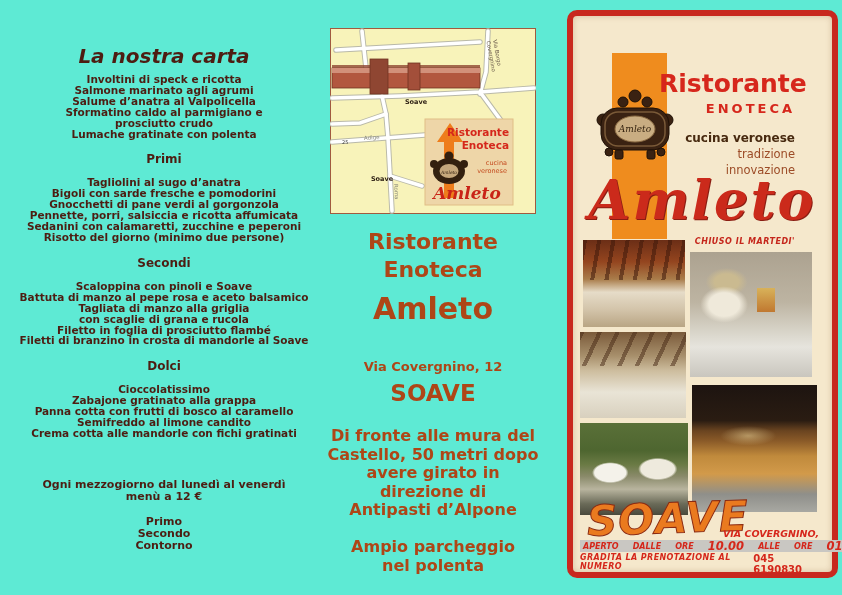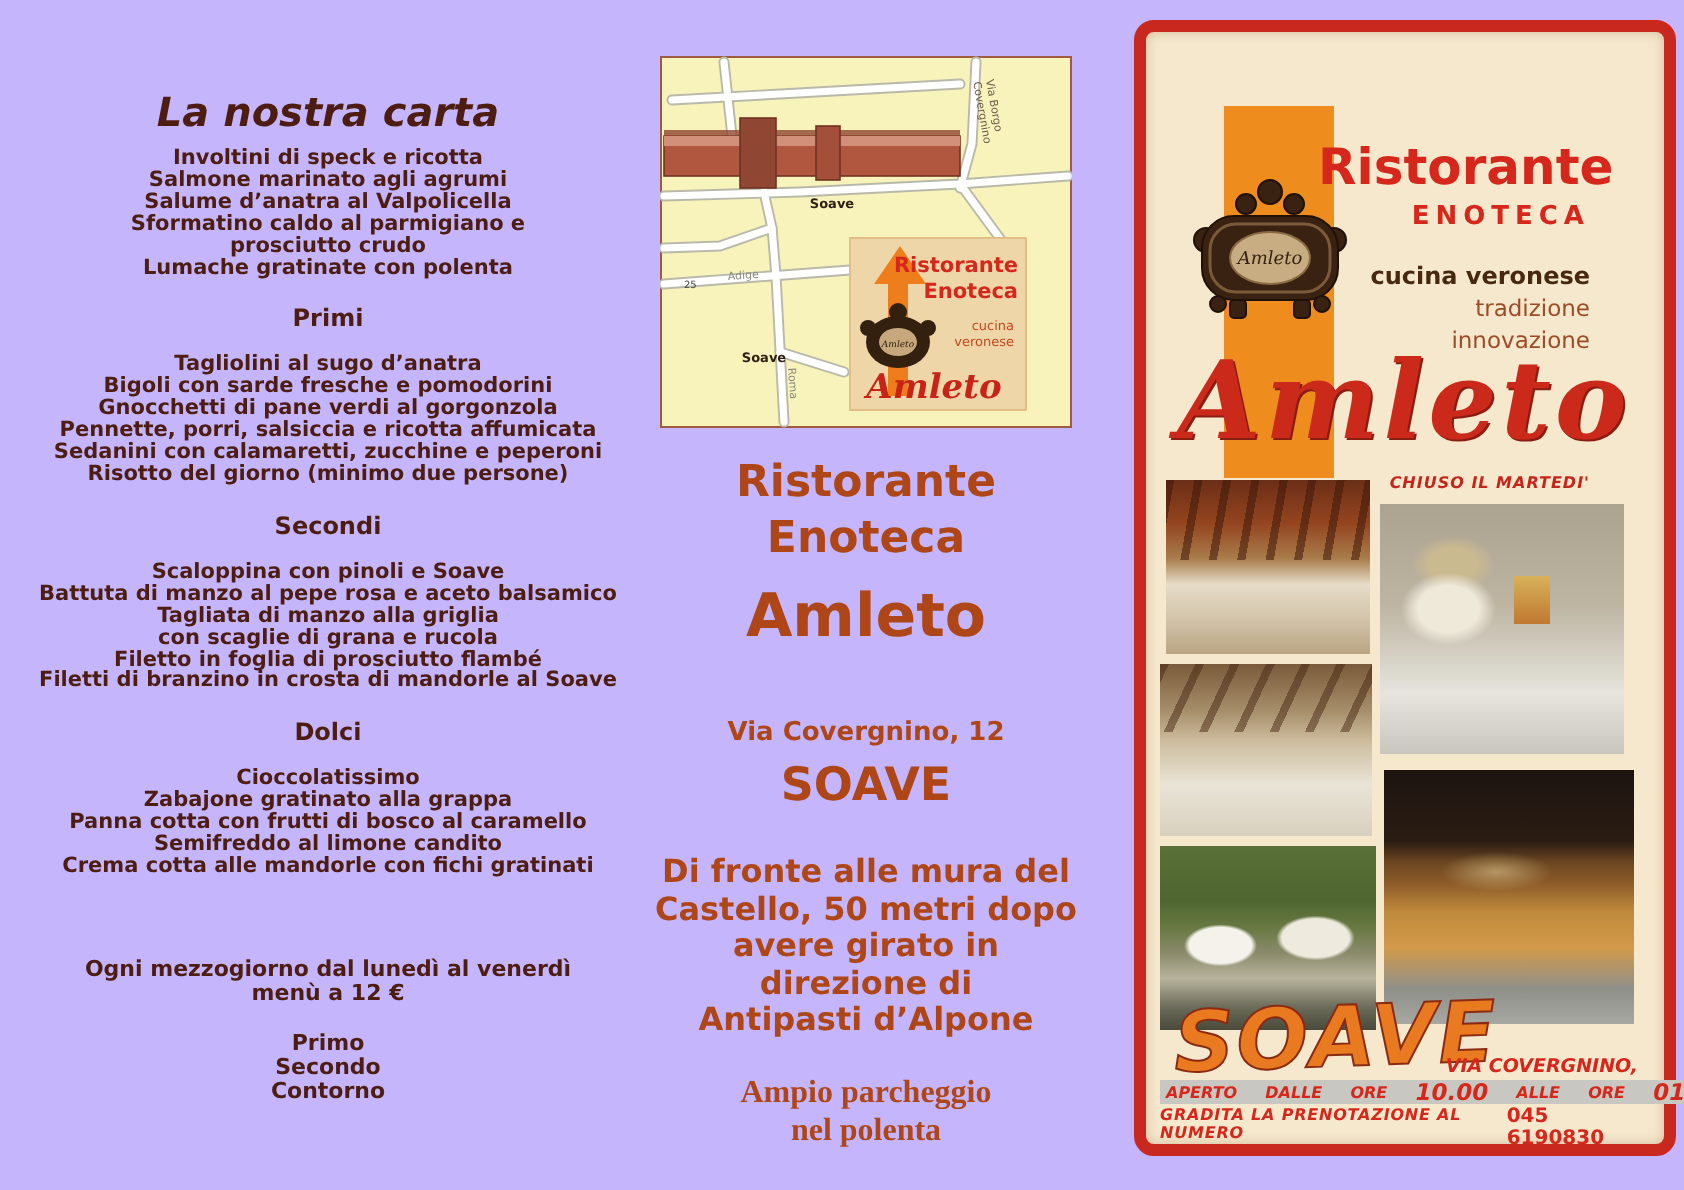--- a/index.html
+++ b/index.html
@@ -1,16 +1,16 @@
 <!DOCTYPE html>
 <html><head>
 <meta charset="utf-8">
 <style>
   html,body{margin:0;padding:0;background:#ffffff;}
-  .page{position:relative;width:842px;height:595px;background:#c4b5fd;overflow:hidden;
+  .page{position:relative;width:842px;height:595px;background:#5eead4;overflow:hidden;
         font-family:"DejaVu Sans","Liberation Sans",sans-serif;}
 
   
   .menu{position:absolute;left:8px;top:44px;width:312px;text-align:center;
         color:#4d1d12;font-weight:bold;}
   .menu-title{font-size:20px;font-style:italic;margin-bottom:6px;}
   .menu-heading{font-size:12px;margin-top:13px;margin-bottom:11px;}
   .menu-item{font-size:10.5px;line-height:10.9px;}
   .menu-footer{margin-top:40px;}
   .menu-footer .menu-item{font-size:11px;line-height:12px;}
@@ -19,21 +19,21 @@
   
   .map-wrap{position:absolute;left:330px;top:28px;width:206px;height:186px;}
   .center-col{position:absolute;left:320px;top:228px;width:226px;text-align:center;
               color:#ae4617;font-weight:bold;}
   .center-h{font-size:22px;line-height:28px;}
   .center-logo{font-size:30px;line-height:38px;margin-top:6px;}
   .center-addr{margin-top:26px;}
   .center-addr-1{font-size:13px;line-height:25px;}
   .center-addr-2{font-size:23px;line-height:28px;}
   .center-directions{margin-top:20px;font-size:16px;line-height:18.5px;}
-  .center-parking{margin-top:17px;font-size:16px;line-height:19px;font-family:Liberation Serif, serif;}
+  .center-parking{margin-top:17px;font-size:16px;line-height:19px;}
 
   
   .poster{position:absolute;left:567px;top:10px;width:259px;height:556px;
           background:#f5e8cc;border:6px solid #c8281e;border-radius:10px;
           box-shadow:inset 0 0 6px rgba(120,60,20,.25);}
   .stripe{position:absolute;left:39px;top:37px;width:55px;height:186px;background:#ef8c1e;}
   .crest{position:absolute;left:20px;top:70px;width:84px;height:81px;}
   .poster-head{position:absolute;top:54px;left:86px;width:136px;text-align:right;color:#d6271c;}
   .ph-ristorante{font-size:25px;font-weight:bold;line-height:28px;}
   .ph-enoteca{font-size:13px;font-weight:bold;letter-spacing:3px;margin-top:3px;}

